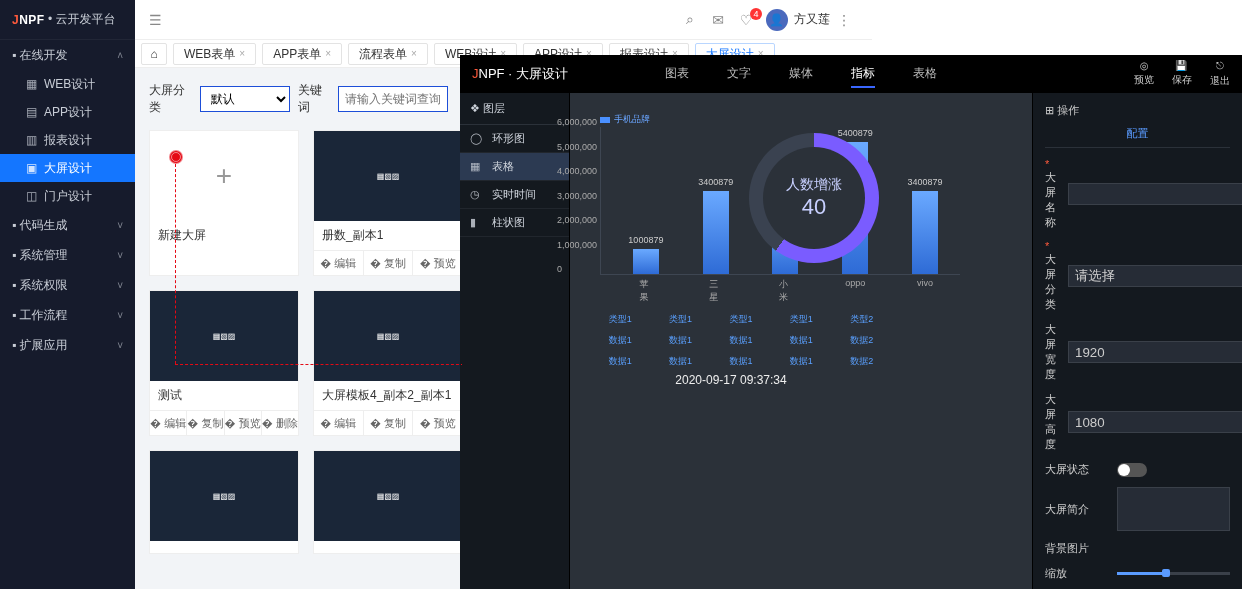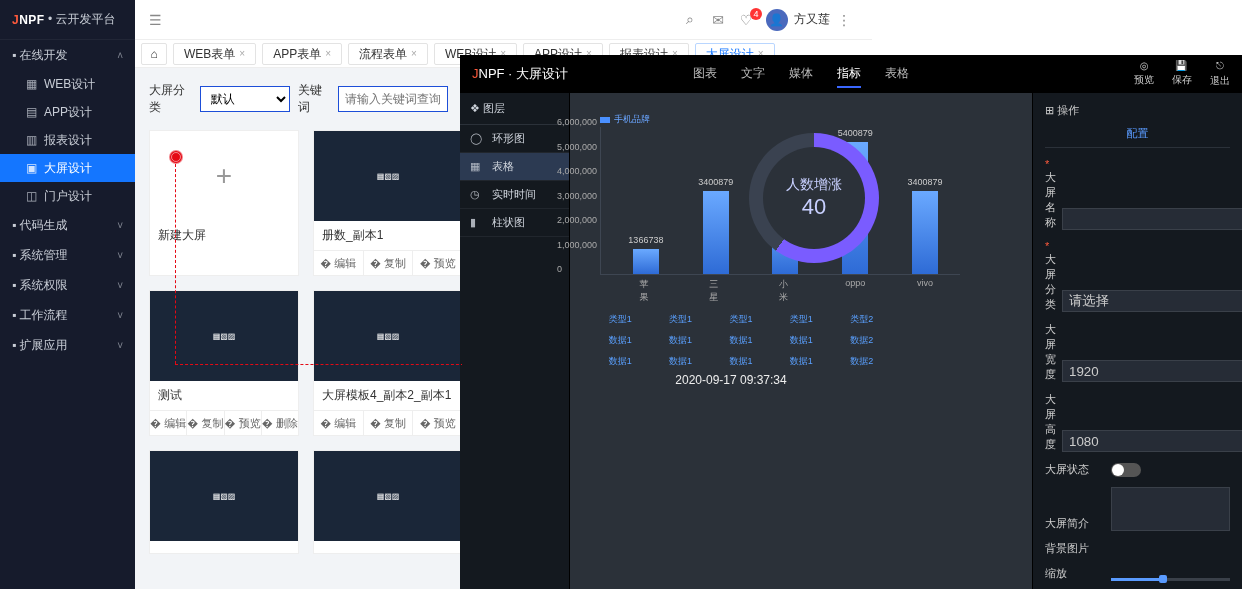--- a/index.html
+++ b/index.html
@@ -39,21 +39,21 @@
 .card .ops span{flex:1;text-align:center;padding:4px 0;font-size:11px;color:#666;border-right:1px solid #eee}
 .card .ops span:last-child{border-right:none}
 .reddot{width:14px;height:14px;border-radius:50%;background:#e50914;border:3px double rgba(255,255,255,.5);position:absolute;left:20px;top:20px;z-index:5}
 .redline-v{position:absolute;border-left:1px dashed #e50914;left:26px;top:34px;height:200px;z-index:4}
 .redline-h{position:absolute;border-top:1px dashed #e50914;left:26px;top:234px;width:610px;z-index:4}
 
 .designer{position:absolute;left:460px;top:55px;right:0;bottom:0;background:#701a75;color:#d0d5dd;display:flex;flex-direction:column}
 .dh{height:38px;background:#000;display:flex;align-items:center;padding:0 12px}
 .dh .dlogo{color:#fff;font-size:13px}
 .dh .dlogo .j{color:#ff5a3c}
-.dnav{display:flex;gap:24px;margin-left:auto;margin-right:100px}
+.dnav{display:flex;gap:38px;margin-left:auto;margin-right:100px}
 .dnav span{font-size:12px;color:#bbb;padding:4px 0}
 .dnav span.act{color:#fff;border-bottom:2px solid #3a67ff}
 .dacts{display:flex;gap:18px;margin-left:auto}
 .dacts .a{display:flex;flex-direction:column;align-items:center;gap:2px;font-size:10px;color:#ccc}
 
 .dbody{flex:1;display:flex;overflow:hidden}
 .dside{width:110px;background:#14191f;border-right:1px solid #000}
 .dside .hd{padding:8px 10px;font-size:11px;border-bottom:1px solid #2b3139}
 .layer{height:28px;display:flex;align-items:center;padding:0 10px;gap:8px;font-size:11px;border-bottom:1px solid #21262d}
 .layer.sel{background:#2c3a52}
@@ -74,21 +74,21 @@
 .ring span{position:relative;z-index:1}
 .ring .t1{font-size:14px;color:#c8d0ff}
 .ring .t2{font-size:22px;color:#c8d0ff}
 .datarow{position:absolute;left:20px;right:140px;top:220px;display:flex;justify-content:space-around}
 .dcol{display:flex;flex-direction:column;gap:8px;font-size:9px;color:#5aa0ff}
 .clock{position:absolute;left:0;right:140px;top:280px;text-align:center;font-size:12px;color:#eee}
 
 .props{width:210px;background:#14191f;border-left:1px solid #000;padding:10px 12px;font-size:11px}
 .props .ph{color:#ccc;margin-bottom:8px}
 .props .ptab{color:#5a9bff;border-bottom:1px solid #2b3139;padding-bottom:6px;margin-bottom:10px;text-align:center}
-.prow{display:flex;align-items:flex-end;margin-bottom:10px;gap:6px}
+.prow{display:flex;align-items:center;margin-bottom:10px;gap:12px}
 .prow label{width:60px;color:#ccc}
 .prow .req::before{content:"*";color:#ff5a3c;margin-right:2px}
 .pin{flex:1;height:22px;background:#262c36;border:1px solid #3a4049;color:#ccc;padding:0 6px}
 .switch{width:30px;height:14px;background:#555;border-radius:7px;position:relative}
 .switch::after{content:"";position:absolute;width:12px;height:12px;background:#fff;border-radius:50%;top:1px;left:1px}
 .tarea{flex:1;height:44px;background:#262c36;border:1px solid #3a4049}
 .slider{flex:1;height:3px;background:#3a4049;position:relative}
 .slider::before{content:"";position:absolute;left:0;width:40%;height:100%;background:#5a9bff}
 .slider::after{content:"";position:absolute;left:40%;top:-3px;width:8px;height:8px;background:#5a9bff;border-radius:2px}
 .thumb-mini{font-size:8px}
@@ -254,21 +254,21 @@
         <div class="axis" id="axis">
             <span class="yl" style="bottom: 0%;">0</span>
             <span class="yl" style="bottom: 16.6667%;">1,000,000</span>
             <span class="yl" style="bottom: 33.3333%;">2,000,000</span>
             <span class="yl" style="bottom: 50%;">3,000,000</span>
             <span class="yl" style="bottom: 66.6667%;">4,000,000</span>
             <span class="yl" style="bottom: 83.3333%;">5,000,000</span>
             <span class="yl" style="bottom: 100%;">6,000,000</span>
             <div class="bars">
               <div class="bar" style="height: 16.6813%;">
-                <span class="bl">1366738</span>
+                <span class="bl">1000879</span>
                 <span class="xl">苹果</span>
               </div>
               <div class="bar" style="height: 56.6813%;">
                 <span class="bl">3400879</span>
                 <span class="xl">三星</span>
               </div>
               <div class="bar" style="height: 38.348%;">
                 <span class="bl">2300879</span>
                 <span class="xl">小米</span>
               </div>

